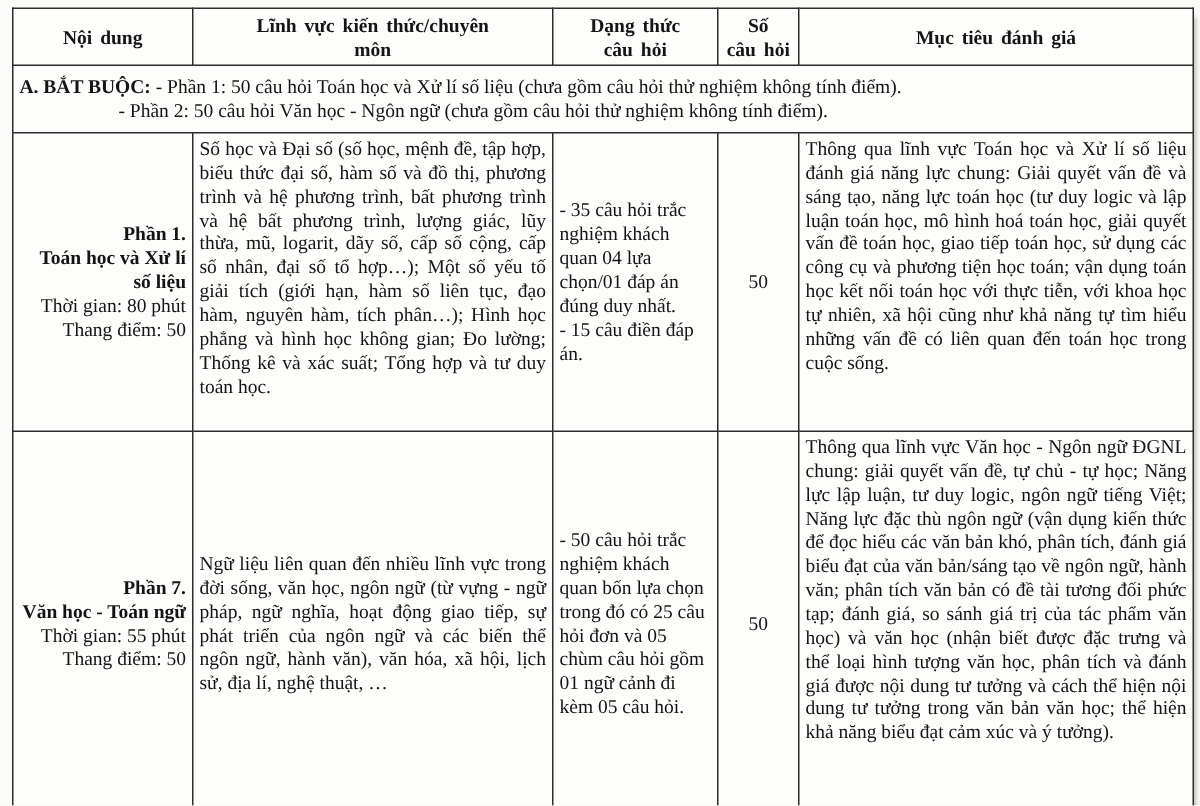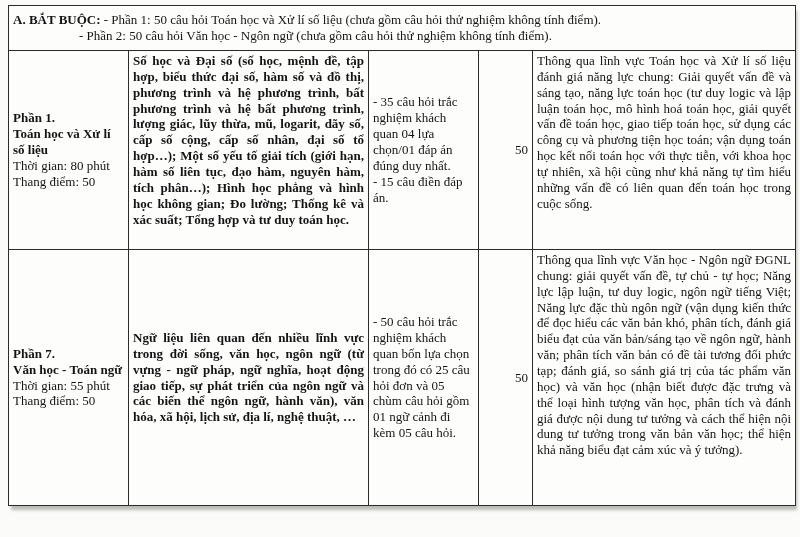--- a/index.html
+++ b/index.html
@@ -47,40 +47,39 @@
   td.secA {
     height: 40px;
     vertical-align: middle;
     font-size: 13.5px;
     padding: 2px 6px;
   }
   .secA-line2 { margin-left: 66px; }
   .b { font-weight: bold; }
   .i { }
   td.c-part {
-    text-align: left;
+    text-align: right;
     vertical-align: middle;
     padding: 2px 2px;
   }
   .part-title { font-weight: bold; }
   .part-meta { }
   td.c-know {
     text-align: justify;
     vertical-align: top;
     padding: 2px 5px;
-    font-weight: bold;
   }
   td.c-know.mid { vertical-align: middle; }
   td.c-format {
     text-align: left;
     vertical-align: middle;
     padding: 2px 3px;
   }
   td.c-count {
-    text-align: right;
+    text-align: center;
     vertical-align: middle;
   }
   td.c-obj {
     text-align: justify;
     vertical-align: top;
     padding: 2px 5px;
   }
   tr.r1 td { height: 194px; }
   tr.r2 td { height: 251px; }
 </style>
@@ -91,20 +90,30 @@
   <table class="doc">
     <colgroup>
       <col style="width:120px">
       <col style="width:240px">
       <col style="width:110px">
       <col style="width:54px">
       <col style="width:263px">
     </colgroup>
 
     <tbody>
+        <tr>
+      <th class="hdr">Nội dung</th>
+      <th class="hdr">Lĩnh vực kiến thức/chuyên
+môn</th>
+      <th class="hdr">Dạng thức
+câu hỏi</th>
+      <th class="hdr">Số
+câu hỏi</th>
+      <th class="hdr">Mục tiêu đánh giá</th>
+    </tr>
 
     <tr>
       <td class="secA" colspan="5">
         <div class="secA-line1"><span class="b">A. BẮT BUỘC:</span> <span>- Phần 1: 50 câu hỏi Toán học và Xử lí số liệu</span> <span class="i">(chưa gồm câu hỏi thử nghiệm không tính điểm).</span></div>
         <div class="secA-line2"><span>- Phần 2: 50 câu hỏi Văn học - Ngôn ngữ</span> <span class="i">(chưa gồm câu hỏi thử nghiệm không tính điểm).</span></div>
       </td>
     </tr>
 
     <tr class="r1">
       <td class="c-part">

